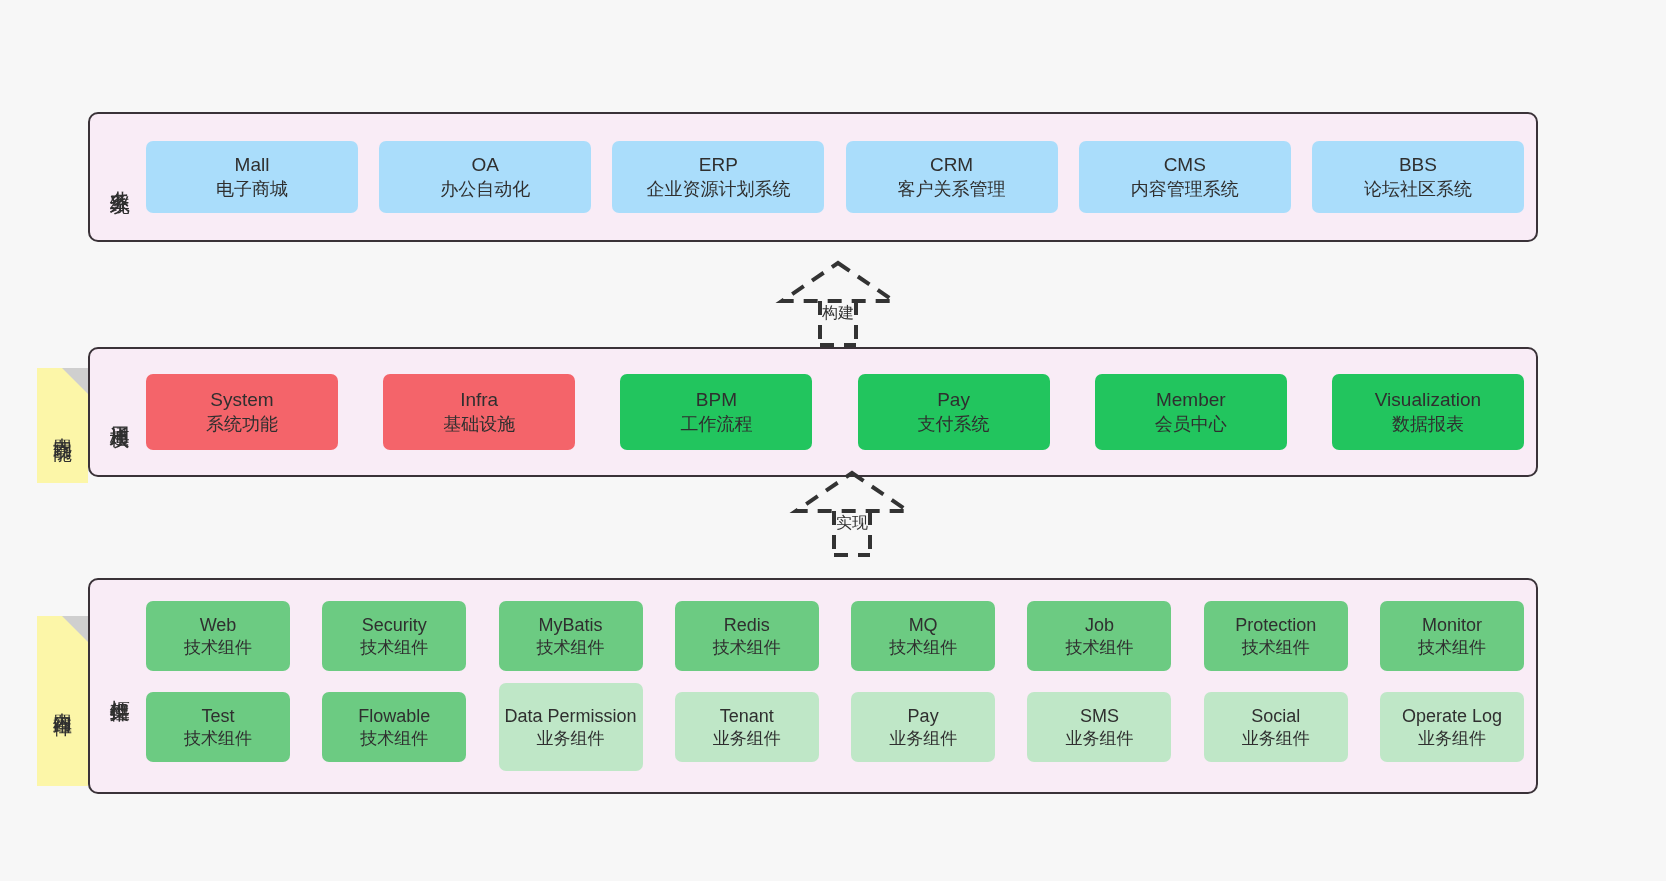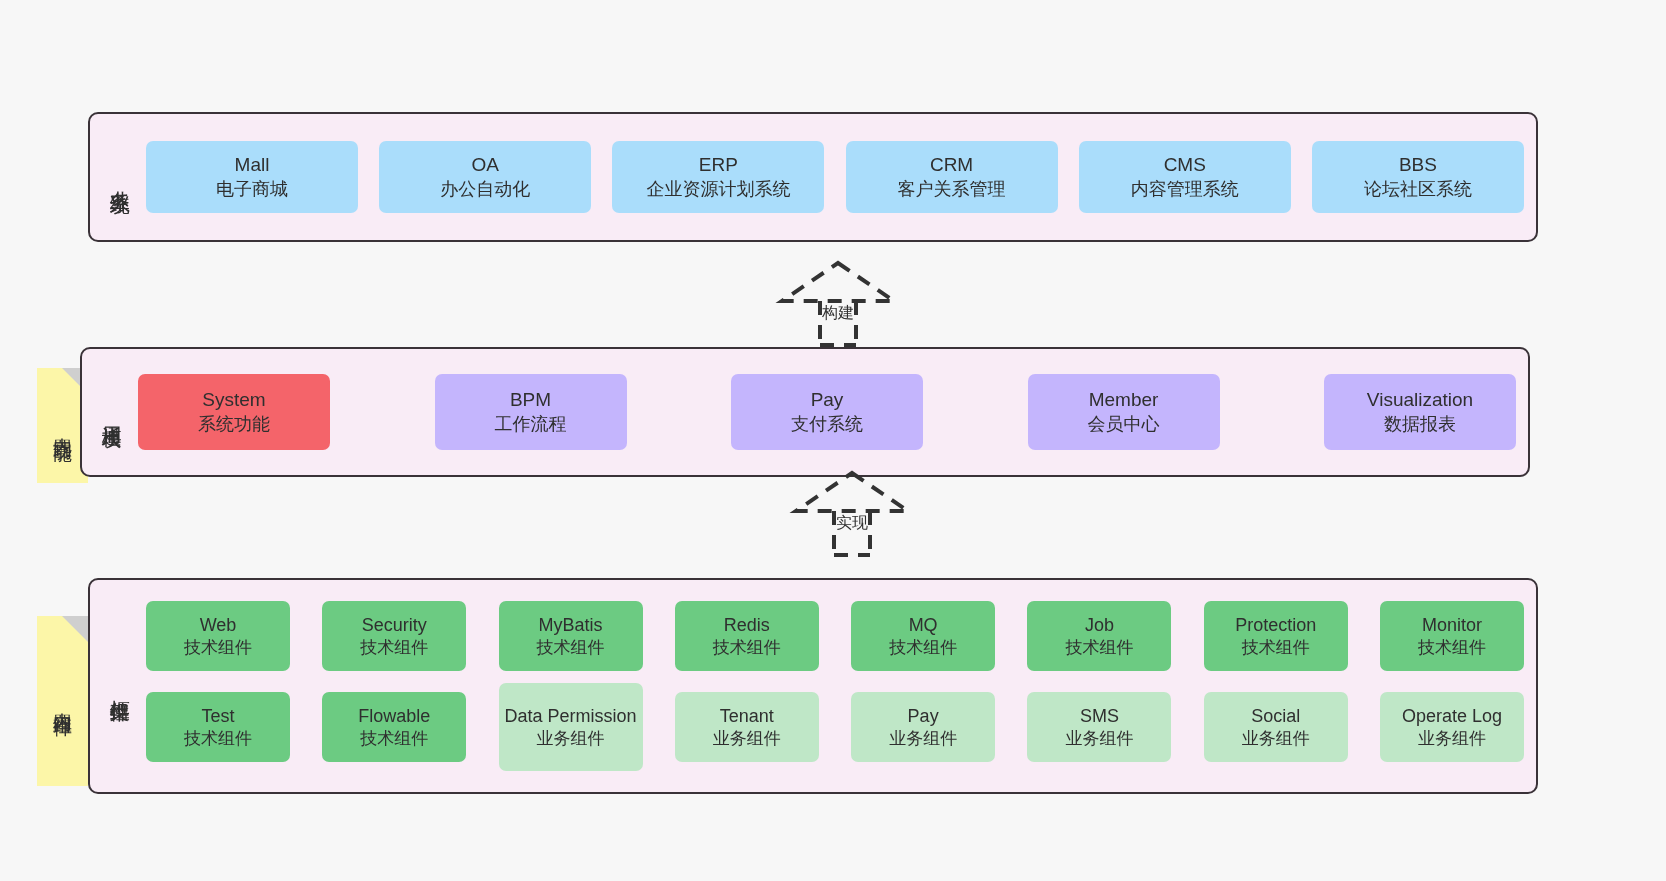--- a/index.html
+++ b/index.html
@@ -67,35 +67,35 @@
     text-align: center;
     box-sizing: border-box;
     color: #2f2f2f;
     line-height: 1.28;
   }
   .card .en { font-size: 19px; }
   .card .cn { font-size: 18px; }
 
   .card-blue  { background: #aaddfb; }
   .card-red   { background: #f4646a; }
-  .card-pink  { background: #c4b5fd; }
+  .card-pink  { background: #22c55e; }
   .card-green { background: #6ccb82; }
   .card-lightgreen { background: #bfe7c7; }
 
   
   #layer-business {
     left: 88px;  top: 112px;  width: 1450px; height: 130px;
   }
   #layer-business .card {
     width: 212px; height: 72px;
   }
 
   
   #layer-modules {
-    left: 80px;  top: 347px;  width: 1450px; height: 130px;
+    left: 88px;  top: 347px;  width: 1450px; height: 130px;
   }
   #layer-modules .card {
     width: 192px; height: 76px;
   }
 
   
   #layer-framework {
     left: 88px;  top: 578px;  width: 1450px; height: 216px;
     align-items: center;
   }
@@ -224,20 +224,24 @@
 
   <div class="layer" id="layer-modules">
     <div class="layer-title">通用模块</div>
     <div class="layer-body">
 
       <div class="card card-red">
         <span class="en">System</span>
         <span class="cn">系统功能</span>
       </div>
 
+      <div class="card card-red">
+        <span class="en">Infra</span>
+        <span class="cn">基础设施</span>
+      </div>
 
       <div class="card card-pink">
         <span class="en">BPM</span>
         <span class="cn">工作流程</span>
       </div>
 
       <div class="card card-pink">
         <span class="en">Pay</span>
         <span class="cn">支付系统</span>
       </div>

